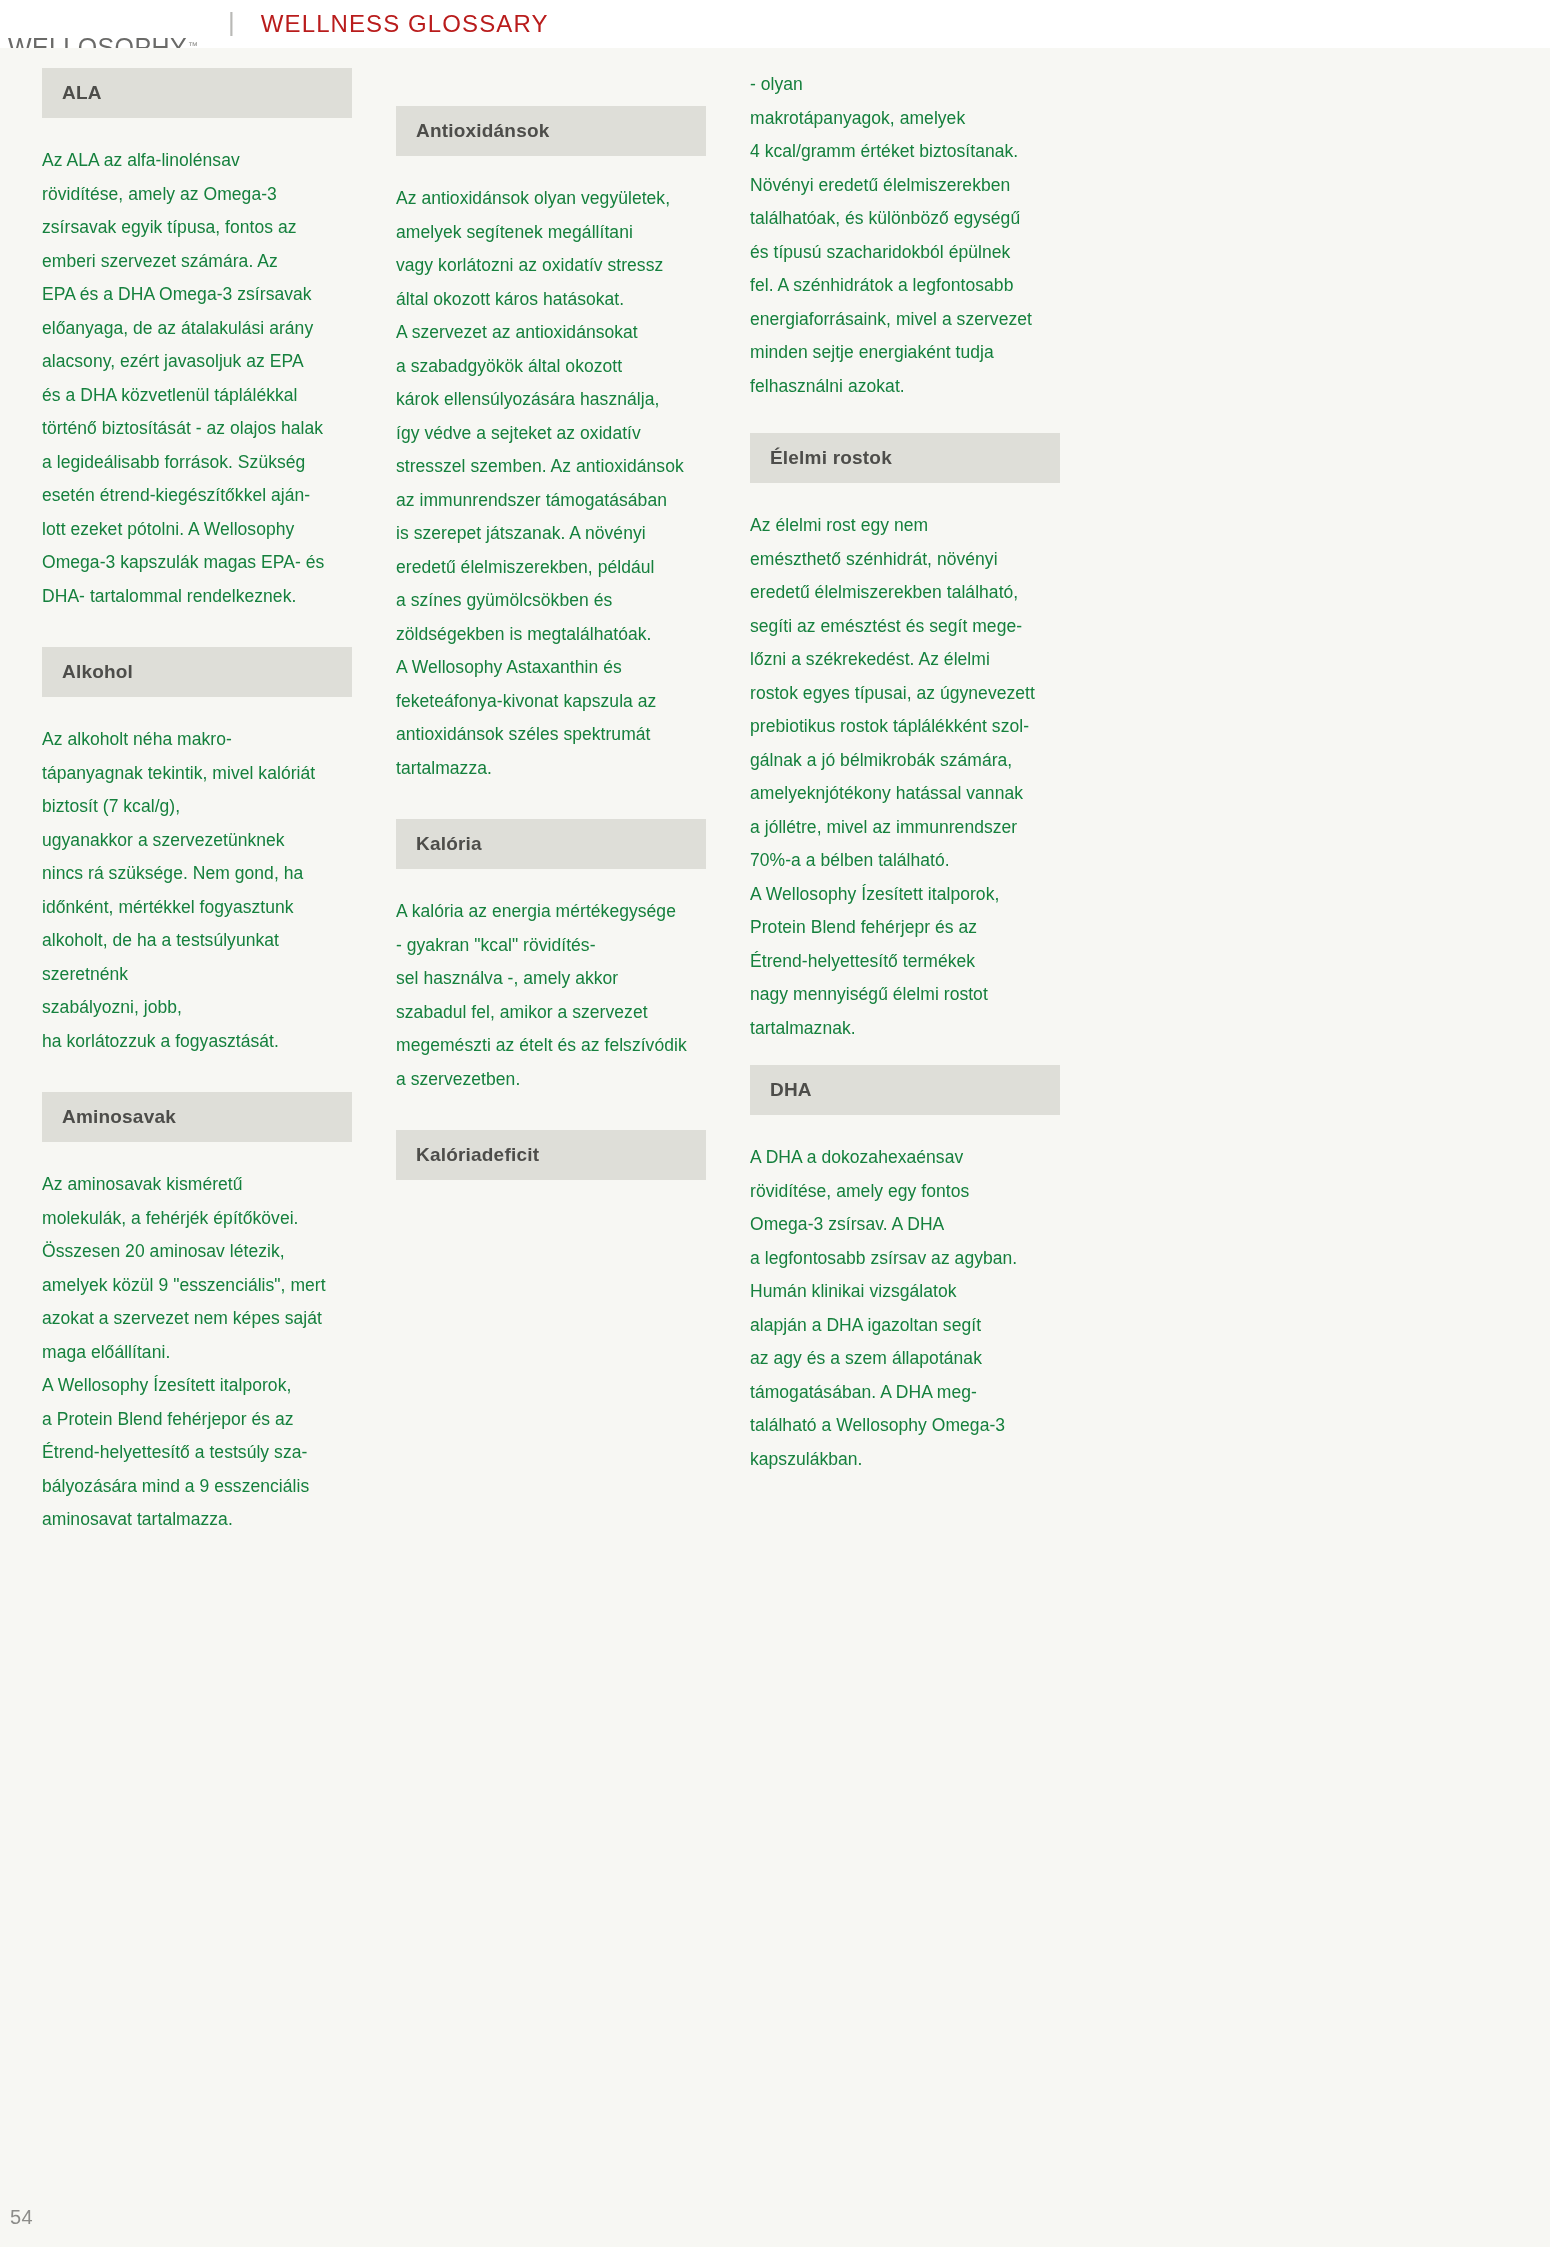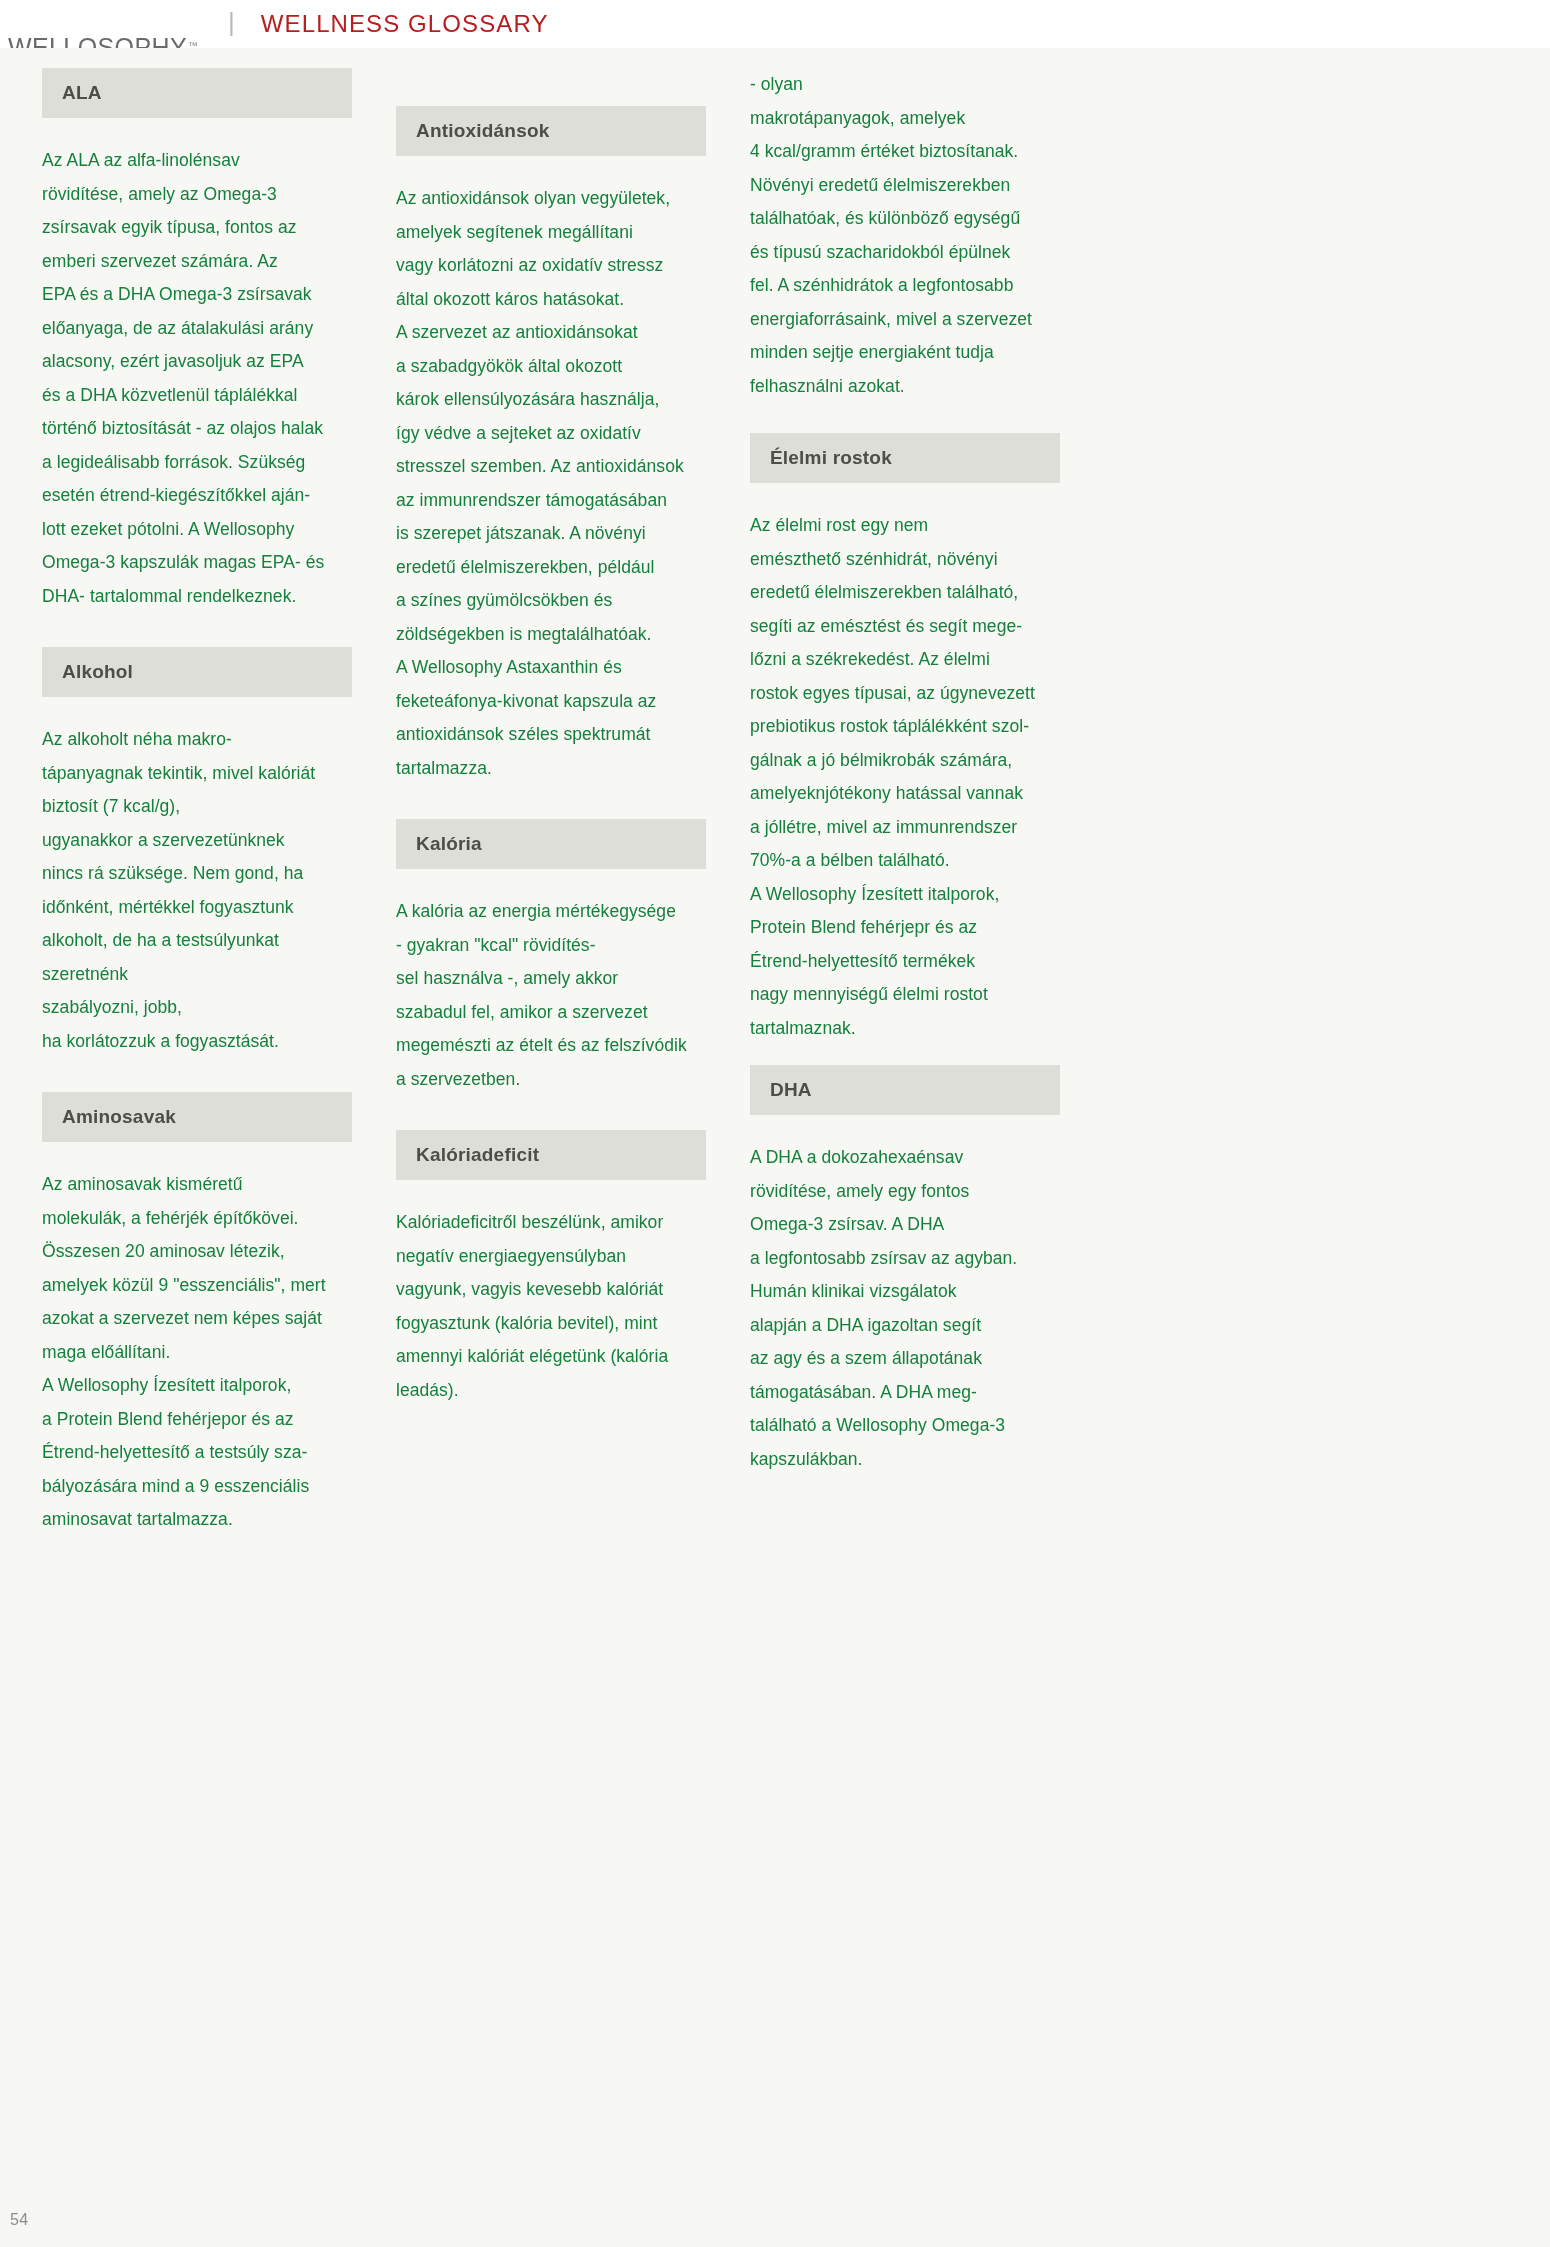--- a/index.html
+++ b/index.html
@@ -124,21 +124,21 @@
     white-space: pre-line;
   }
   .para.tight { margin-bottom: 20px; }
   .para.cont { margin-bottom: 30px; }
 
   
   .page-number {
     position: absolute;
     left: 10px;
     bottom: 18px;
-    font-size: 16px;
+    font-size: 20px;
     color: #8d8d8a;
     letter-spacing: 0.4px;
   }
 </style>
 </head>
 <body>
 
 <div class="masthead">
   <div class="brand-wrap">
     <span class="brand">WELLOSOPHY</span><span class="brand-tm">™</span>
@@ -248,26 +248,20 @@
 sel használva -, amely akkor
 szabadul fel, amikor a szervezet
 megemészti az ételt és az felszívódik
 a szervezetben.</p>
       </div>
 
       <div>
         <div class="term-bar w-big">
           <span class="term-label">Kalóriadeficit</span>
         </div>
-        <p class="para">Kalóriadeficitről beszélünk, amikor
-negatív energiaegyensúlyban
-vagyunk, vagyis kevesebb kalóriát
-fogyasztunk (kalória bevitel), mint
-amennyi kalóriát elégetünk (kalória
-leadás).</p>
       </div>
 
 
     </div>
 
     <div class="col c3">
 
       <p class="para cont">- olyan
 makrotápanyagok, amelyek
 4 kcal/gramm értéket biztosítanak.

